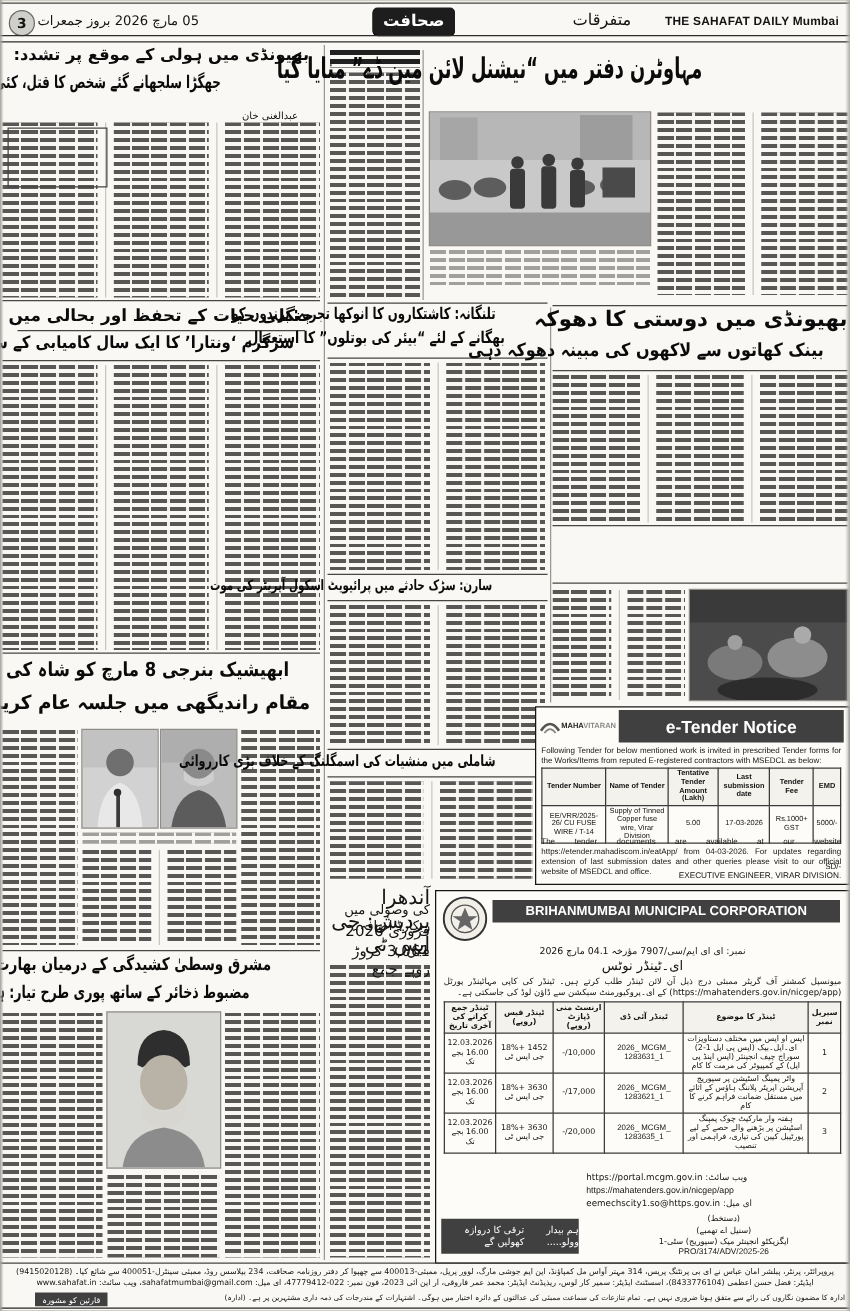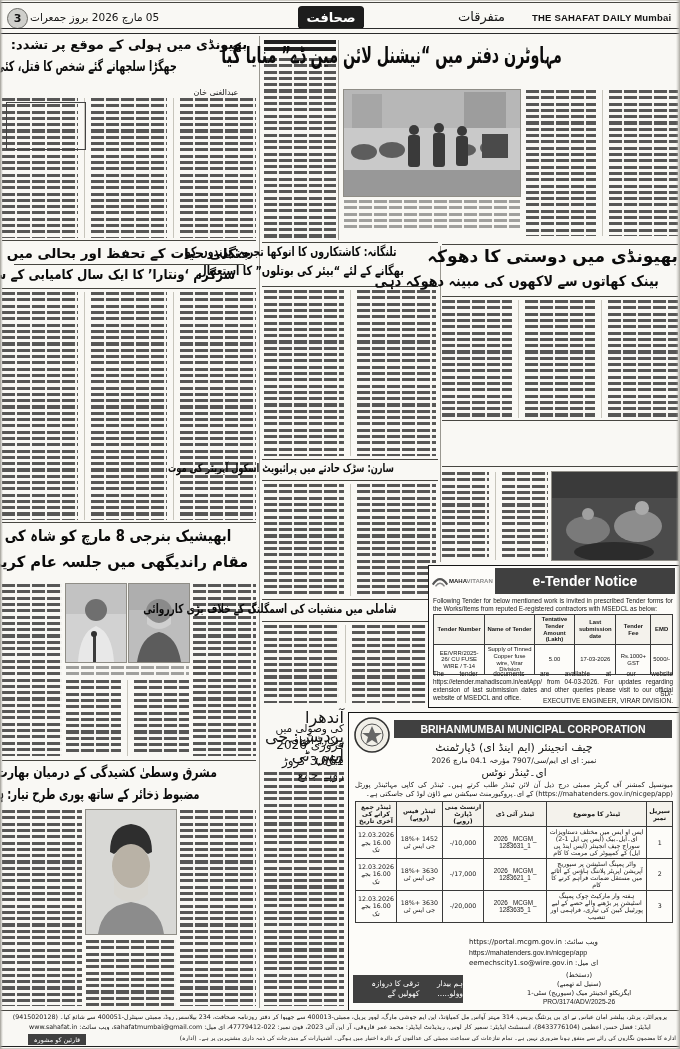--- a/index.html
+++ b/index.html
@@ -277,21 +277,20 @@
   </div>
 
   <div class="box" style="left:348px;top:712px;width:330px;height:297px">
     <div class="ab" style="left:5px;top:4px;width:36px;height:36px">
       <svg viewBox="0 0 36 36">
           <circle cx="18" cy="18" r="17" fill="#f1efe8" stroke="#333" stroke-width="1.6"></circle>
         <circle cx="18" cy="18" r="11" fill="none" stroke="#555" stroke-width="1"></circle>
         <path d="M18 9 L21 16 L28 16 L22 20 L24 27 L18 23 L12 27 L14 20 L8 16 L15 16 Z" fill="#666"></path>
         </svg></div>
     <div class="ab blackbar en" style="left:45px;top:7px;width:278px;height:18px;font-size:10.5px;font-weight:bold">BRIHANMUMBAI MUNICIPAL CORPORATION</div>
-    <div class="ab u b ctr" style="left:0;top:28px;width:330px;font-size:11px">چیف انجینئر (ایم اینڈ ای) ڈپارٹمنٹ</div>
     <div class="ab u ctr" style="left:0;top:43px;width:330px;font-size:7.5px">نمبر: ای ای ایم/سی/7907 مؤرخہ 04.1 مارچ 2026</div>
     <div class="ab u b ctr" style="left:0;top:53px;width:330px;font-size:10.5px">ای۔ٹینڈر نوٹس</div>
     <div class="ab u" style="left:6px;top:68px;width:318px;font-size:6.8px;line-height:1.3;text-align:justify">میونسپل کمشنر آف گریٹر ممبئی درج ذیل آن لائن ٹینڈر طلب کرتے ہیں۔ ٹینڈر کی کاپی مہاٹینڈر پورٹل (https://mahatenders.gov.in/nicgep/app) کے ای۔پروکیورمنٹ سیکشن سے ڈاؤن لوڈ کی جاسکتی ہے۔</div>
     <table class="ab u" dir="rtl" style="left:6px;top:88px;width:318px;font-size:6.3px">
       <tbody>
           <tr>
         <th style="width:18px">سیریل نمبر</th>
         <th style="width:106px">ٹینڈر کا موضوع</th>
         <th style="width:62px">ٹینڈر آئی ڈی</th>
         <th style="width:38px">ارنسٹ منی ڈپازٹ (روپے)</th>
@@ -320,21 +319,21 @@
         <td class="en" dir="ltr">2026_ MCGM_ 1283635_1</td>
         <td>20,000/-</td>
         <td>3630 +18% جی ایس ٹی</td>
         <td>12.03.2026 16.00 بجے تک</td>
       </tr>
     </tbody>
       </table>
     <div class="ab u" style="left:120px;top:224px;width:204px;font-size:7px;text-align:left;line-height:1.5">
       <div>ویب سائٹ: https://portal.mcgm.gov.in</div>
       <div class="en" dir="ltr">https://mahatenders.gov.in/nicgep/app</div>
-      <div>ای میل: eemechscity1.so@wire.gov.in</div>
+      <div>ای میل: eemechscity1.so@https.gov.in</div>
     </div>
     <div class="ab u ctr" style="left:150px;top:258px;width:160px;font-size:6.6px;line-height:1.35">
       <div>(دستخط)</div>
       <div class="b">(سنیل اے تھمبے)</div>
       <div>ایگزیکٹو انجینئر میک (سیوریج) سٹی-1</div>
       <div class="en b" dir="ltr">PRO/3174/ADV/2025-26</div>
     </div>
     <div class="ab blackbar u" style="left:4px;top:262px;width:110px;height:28px;font-size:7.6px;flex-direction:row;line-height:1.3">
       <div>ہم بیدار وولو.....</div>
       <div>ترقی کا دروازہ کھولیں گے</div>

